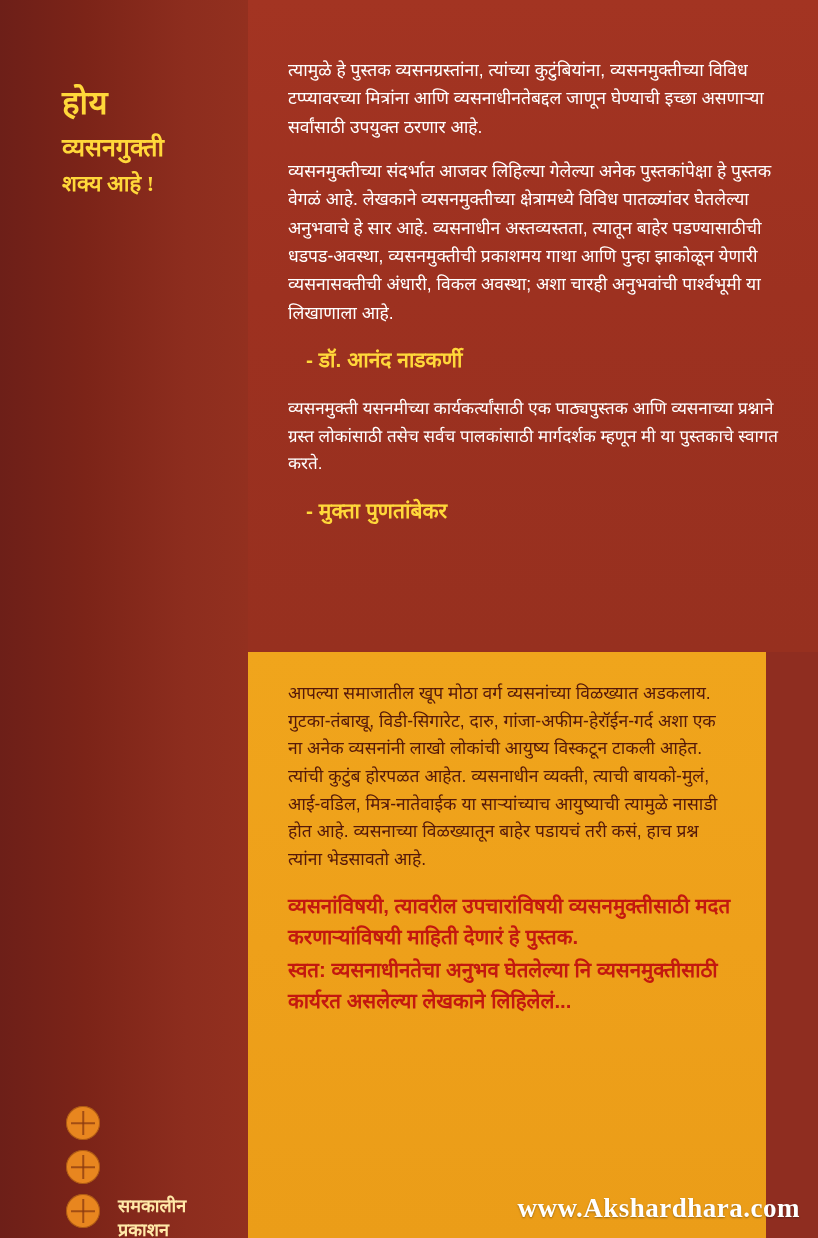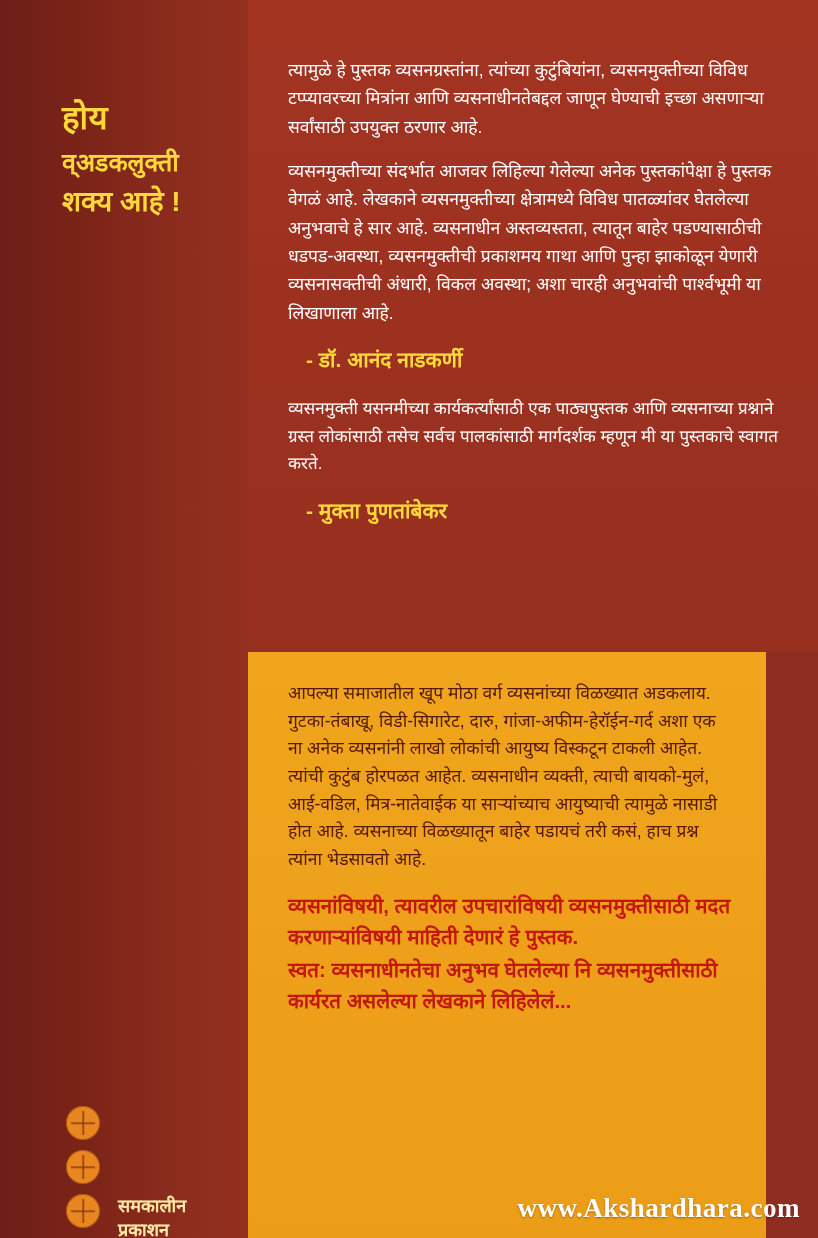--- a/index.html
+++ b/index.html
@@ -20,40 +20,41 @@
   .spine {
     position: absolute;
     left: 0; top: 0;
     width: 248px;
     height: 1238px;
     background: linear-gradient(90deg, #6d1f18 0%, #7c2418 35%, #8d2d1e 75%, #93301f 100%);
   }
   .spine-title {
     position: absolute;
     left: 62px;
-    top: 94px;
+    top: 80px;
     width: 190px;
     color: #ffd83a;
     line-height: 1.45;
+    font-family: Liberation Serif, serif;
   }
   .spine-title .big {
     display: block;
     font-size: 33px;
     font-weight: bold;
     letter-spacing: 0.5px;
   }
   .spine-title .mid {
     display: block;
     font-size: 25px;
     font-weight: bold;
     margin-top: 2px;
   }
   .spine-title .small {
     display: block;
-    font-size: 28px;
+    font-size: 22px;
     font-weight: bold;
     margin-top: 2px;
   }
 
   
   .logo-block {
     position: absolute;
     left: 66px;
     bottom: 132px;
     width: 160px;
@@ -169,21 +170,21 @@
   }
 </style>
 </head>
 <body>
 
 <div class="page">
 
   <div class="spine">
     <div class="spine-title">
       <span class="big">होय</span>
-      <span class="mid">व्अडकलुक्ती</span>
+      <span class="mid">व्यसनगुक्ती</span>
       <span class="small">शक्य आहे !</span>
     </div>
 
     <div class="logo-block">
       <div class="logo-col">
         <div class="logo-dot d1"></div>
         <div class="logo-dot d2"></div>
         <div class="logo-dot d3"></div>
 
       </div>

